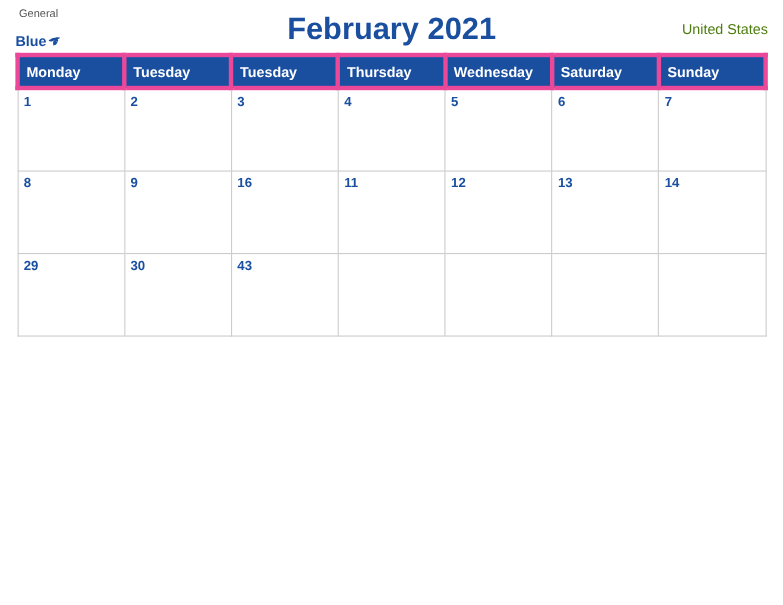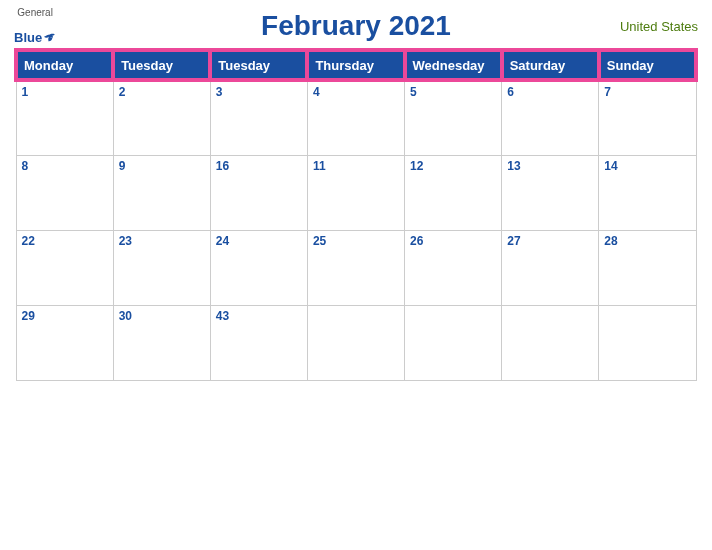--- a/index.html
+++ b/index.html
@@ -181,43 +181,20 @@
           </td>
           <td>
             <span class="day-number">13</span>
           </td>
           <td>
             <span class="day-number">14</span>
           </td>
         </tr>
         <tr class="week-row">
           <td>
-            <span class="day-number">22</span>
-          </td>
-          <td>
-            <span class="day-number">23</span>
-          </td>
-          <td>
-            <span class="day-number">24</span>
-          </td>
-          <td>
-            <span class="day-number">25</span>
-          </td>
-          <td>
-            <span class="day-number">26</span>
-          </td>
-          <td>
-            <span class="day-number">27</span>
-          </td>
-          <td>
-            <span class="day-number">28</span>
-          </td>
-        </tr>
-        <tr class="week-row">
-          <td>
             <span class="day-number">29</span>
           </td>
           <td>
             <span class="day-number">30</span>
           </td>
           <td>
             <span class="day-number">43</span>
           </td>
           <td>
             <span class="day-number empty">0</span>

